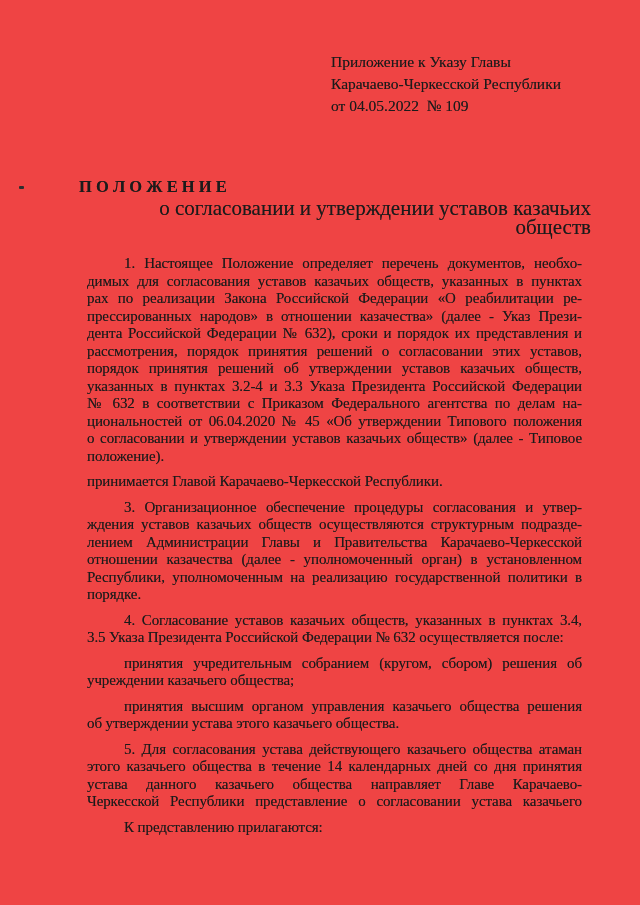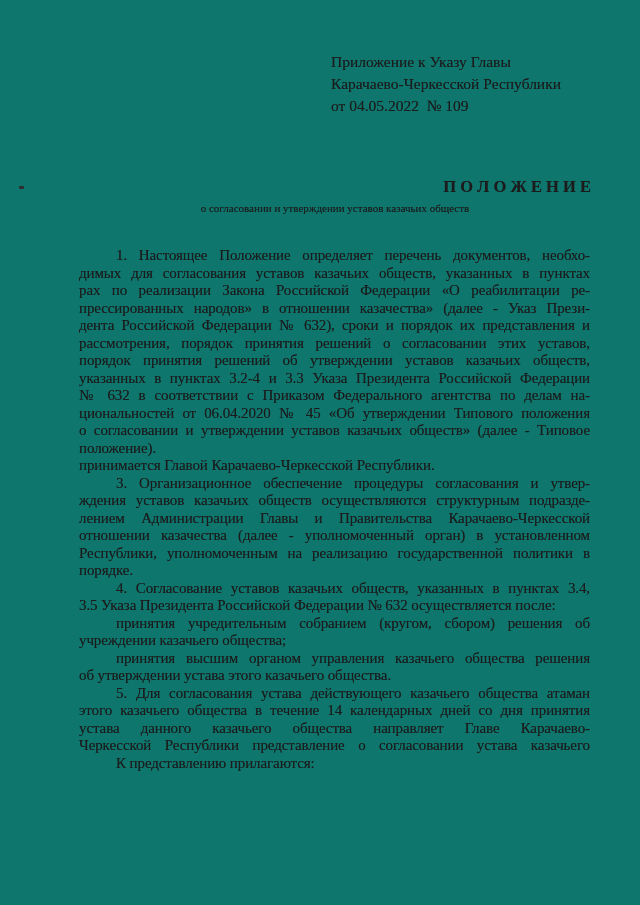--- a/index.html
+++ b/index.html
@@ -4,64 +4,64 @@
 <style>
   html, body {
     margin: 0;
     padding: 0;
     background: #ffffff;
   }
   .page {
     position: relative;
     width: 640px;
     height: 905px;
-    background: #0f766e;
+    background: #ef4444;
     font-family: "Liberation Serif", serif;
     color: #1b1b1b;
     overflow: hidden;
     text-shadow: 0 0 0.35px rgba(25,25,25,0.55);
   }
   .annex-ref {
     position: absolute;
     left: 331px;
     top: 51px;
     font-size: 15.5px;
     line-height: 21.8px;
     text-align: left;
     white-space: nowrap;
   }
   .doc-title {
     position: absolute;
     left: 79px;
     top: 177px;
     width: 512px;
-    text-align: right;
+    text-align: left;
     font-weight: bold;
     font-size: 16.5px;
     line-height: 20px;
   }
   .doc-subtitle {
     position: absolute;
     left: 79px;
     top: 199px;
     width: 512px;
-    text-align: center;
-    font-size: 11px;
+    text-align: right;
+    font-size: 21px;
     line-height: 19px;
   }
   .doc-body {
     position: absolute;
     left: 79px;
     top: 247px;
     width: 511px;
     font-size: 15px;
     line-height: 17.5px;
     letter-spacing: -0.1px;
   }
-  .paragraph { margin: 0; }
+  .paragraph { margin: 8px; }
   .line {
     text-align: justify;
     text-align-last: justify;
   }
   .line.first { text-indent: 37px; }
   .line.plast {
     text-align: right;
     text-align-last: left;
   }
   .speck {

